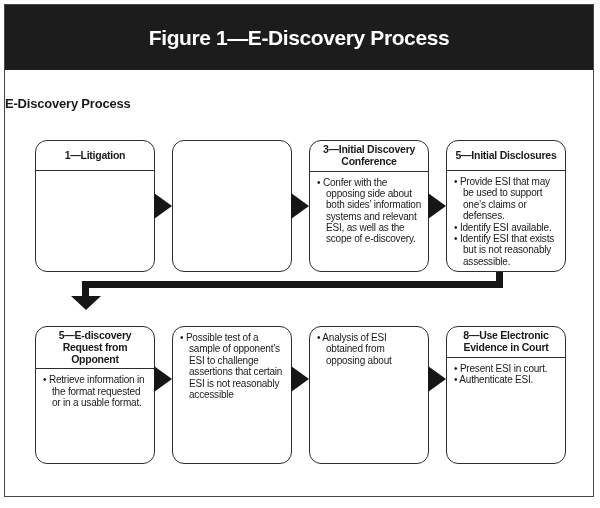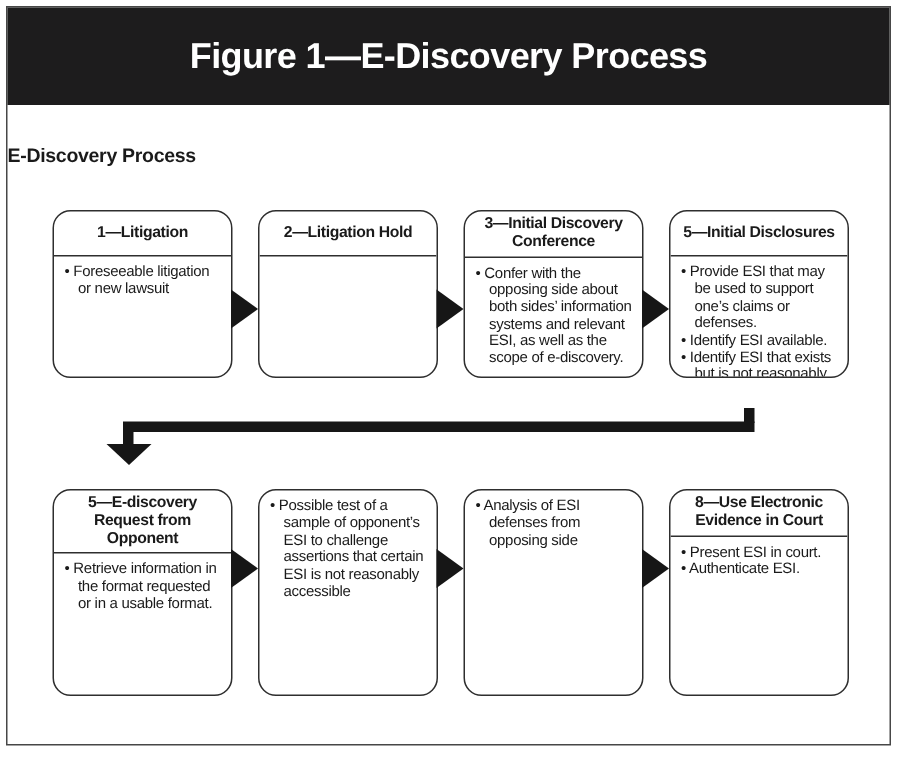--- a/index.html
+++ b/index.html
@@ -10,25 +10,25 @@
     --frame:#474747;
     --text:#1a1a1a;
     --bg:#ffffff;
   }
   *{box-sizing:border-box;margin:0;padding:0;}
   html,body{background:var(--bg);}
   body{font-family:"Liberation Sans",sans-serif;color:var(--text);}
   .page{position:relative;width:600px;height:508px;background:var(--bg);overflow:hidden;}
   .frame{position:absolute;left:4px;top:4px;width:590px;height:493px;border:1.5px solid var(--frame);background:var(--bg);}
   .banner{height:65px;background:var(--banner-bg);display:flex;align-items:center;justify-content:center;}
-  .banner-title{color:var(--banner-text);font-size:24px;font-weight:bold;letter-spacing:-0.4px;}
+  .banner-title{color:var(--banner-text);font-size:21px;font-weight:bold;letter-spacing:-0.4px;}
   .canvas{position:relative;width:100%;height:calc(100% - 65px);}
   .diagram-title{position:absolute;top:26px;left:0;width:100%;text-align:left;font-size:13px;font-weight:bold;letter-spacing:-0.2px;}
   .pbox{position:absolute;width:120px;border:1.5px solid var(--line);border-radius:12px;background:var(--bg);overflow:hidden;}
-  .row1{top:70px;height:112px;}
+  .row1{top:70px;height:132px;}
   .row2{top:240px;height:138px;margin-top:16px;}
   .c1{left:30px;} .c2{left:167px;} .c3{left:304px;} .c4{left:441px;}
   .pbox-header{min-height:30px;border-bottom:1.2px solid var(--line);display:flex;align-items:center;justify-content:center;
     text-align:center;font-weight:bold;font-size:10.5px;line-height:1.12;letter-spacing:-0.25px;padding:3px 5px;}
   .pbox-body{padding:5px 4px 4px 7px;}
   .pbox-body ul{list-style:none;}
   .pbox-body li{font-size:10px;line-height:1.14;letter-spacing:-0.2px;padding-left:9px;text-indent:-9px;}
   .pbox-body li::before{content:"• ";}
   .flow-arrow{position:absolute;width:0;height:0;border-top:13px solid transparent;border-bottom:13px solid transparent;border-left:18px solid var(--arrow);}
   .fa-r1{top:123px;} .fa-r2{top:296px;}
@@ -47,29 +47,23 @@
 
     <div class="banner">
       <span class="banner-title">Figure 1—E-Discovery Process</span>
     </div>
 
     <div class="canvas">
       <div class="diagram-title">E-Discovery Process</div>
 
       <div class="pbox row1 c1">
         <div class="pbox-header">1—Litigation</div>
-        <div class="pbox-body">
-          <ul>
-            <li>Foreseeable litigation or new lawsuit</li>
-          </ul>
-        </div>
       </div>
 
       <div class="pbox row1 c2">
-        <div class="pbox-header">2—Litigation Hold</div>
       </div>
 
       <div class="pbox row1 c3">
         <div class="pbox-header">3—Initial Discovery Conference</div>
         <div class="pbox-body">
           <ul>
             <li>Confer with the opposing side about both sides’ information systems and relevant ESI, as well as the scope of e-discovery.</li>
           </ul>
         </div>
       </div>
@@ -98,21 +92,21 @@
         <div class="pbox-body">
           <ul>
             <li>Possible test of a sample of opponent’s ESI to challenge assertions that certain ESI is not reasonably accessible</li>
           </ul>
         </div>
       </div>
 
       <div class="pbox row2 c3">
         <div class="pbox-body">
           <ul>
-            <li>Analysis of ESI defenses from opposing side</li>
+            <li>Analysis of ESI obtained from opposing about</li>
           </ul>
         </div>
       </div>
 
       <div class="pbox row2 c4">
         <div class="pbox-header">8—Use Electronic Evidence in Court</div>
         <div class="pbox-body">
           <ul>
             <li>Present ESI in court.</li>
             <li>Authenticate ESI.</li>

